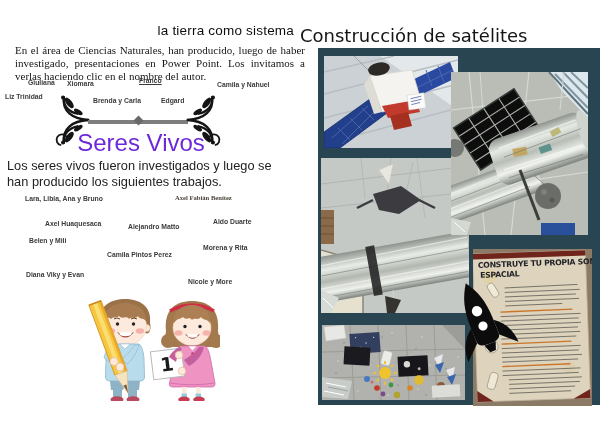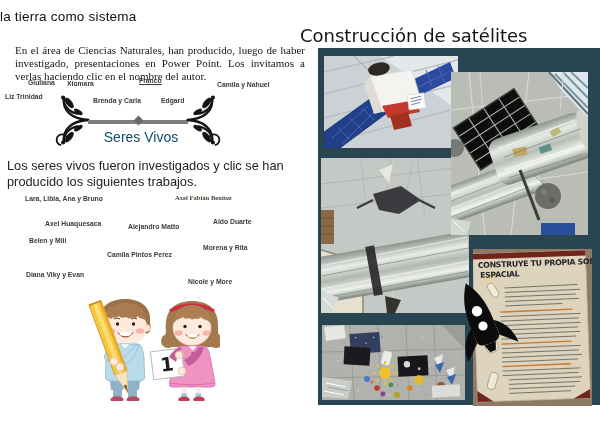--- a/index.html
+++ b/index.html
@@ -1,32 +1,32 @@
 <!DOCTYPE html>
 <html style="--page-background: #ffffff; --collage-panel: #2a4552; --divider-bar: #7e7e7e; --poster-paper: #ded3bc; --poster-frame: #6f241c; --rocket: #0c0c0c; --pencil: #f6c63e; --boy-shirt: #b9dcec; --girl-dress: #ef93c3;"><head>
 <meta charset="utf-8">
 <style>
   html,body{margin:0;padding:0;background:#fff;}
   .page{position:relative;width:600px;height:424px;background:var(--page-background,#fff);overflow:hidden;font-family:"Liberation Sans",sans-serif;}
   
-  .left-title{position:absolute;left:0;top:9px;width:280px;margin:0;text-align:left;
+  .left-title{position:absolute;left:0;top:9px;width:280px;margin:14px;text-align:right;
     font-size:13.5px;font-weight:400;color:#0e0e0e;letter-spacing:.2px;}
   .intro{position:absolute;left:7px;top:36px;width:290px;margin:8px;
     font-family:"Liberation Serif",serif;font-size:11px;line-height:1.2;text-align:justify;color:#151515;}
   .author{position:absolute;font-size:6.8px;font-weight:700;color:#3a3a3a;white-space:nowrap;
     text-decoration:none;cursor:pointer;}
   .author.u{text-decoration:underline;}
   .author.serif{font-family:"Liberation Serif",serif;font-weight:600;font-size:6.6px;color:#4b463c;}
   .flourish{position:absolute;top:93px;width:36px;height:54px;}
   .fl-left{left:54px;}
   .fl-right{left:186px;transform:scaleX(-1);}
   .divider-bar{position:absolute;left:88px;top:120px;width:100px;height:4px;background:var(--divider-bar,#7e7e7e);}
   .divider-dot{position:absolute;left:135px;top:117px;width:7px;height:7px;background:#696969;transform:rotate(45deg);}
   .section-heading{position:absolute;left:0;top:129px;width:282px;margin:0;text-align:center;
-    font-size:14px;font-weight:400;color:#0c4a6e;}
+    font-size:24px;font-weight:400;color:#6d28d9;}
   .section-intro{position:absolute;left:7px;top:158px;width:289px;margin:0;
     font-size:12.8px;line-height:1.22;color:#222;}
   .kids{position:absolute;left:70px;top:297px;width:150px;height:104px;}
   
   .right-title{position:absolute;left:300px;top:25px;width:300px;margin:0;
     font-family:"DejaVu Sans",sans-serif;font-size:18px;font-weight:400;color:#141414;}
   .collage{position:absolute;left:318px;top:48px;width:282px;height:357px;background:var(--collage-panel,#2a4552);}
   .photo{position:absolute;display:block;}
   .photo1{left:6px;top:8px;}
   .photo2{left:133px;top:24px;}
@@ -83,21 +83,21 @@
         <ellipse cx="17" cy="49" rx="3.2" ry="7" transform="rotate(38 17 49)"></ellipse>
         <ellipse cx="27" cy="21" rx="2.4" ry="5.4" transform="rotate(-58 27 21)"></ellipse>
         <ellipse cx="27" cy="39" rx="2.4" ry="5.4" transform="rotate(58 27 39)"></ellipse>
         <circle cx="10" cy="5" r="2.2"></circle>
           <circle cx="10" cy="55" r="2.2"></circle>
       </g>
       <path d="M8,58 a6,6 0 1,1 6,-9" fill="none" stroke="#151515" stroke-width="2"></path>
     </svg>
 
     <h2 class="section-heading">Seres Vivos</h2>
-    <p class="section-intro">Los seres vivos fueron investigados y clic se han producido los siguientes trabajos.</p>
+    <p class="section-intro">Los seres vivos fueron investigados y luego se han producido los siguientes trabajos.</p>
 
     <a class="author" style="left:25px;top:195px">Lara, Libia, Ana y Bruno</a>
     <a class="author serif" style="left:175px;top:194px">Axel Fabián Benítez</a>
     <a class="author" style="left:45px;top:220px">Axel Huaquesaca</a>
     <a class="author" style="left:128px;top:223px">Alejandro Matto</a>
     <a class="author" style="left:213px;top:218px">Aldo Duarte</a>
     <a class="author" style="left:29px;top:237px">Belen y Mili</a>
     <a class="author" style="left:107px;top:251px">Camila Pintos Perez</a>
     <a class="author" style="left:203px;top:244px">Morena y Rita</a>
     <a class="author" style="left:26px;top:271px">Diana Viky y Evan</a>

